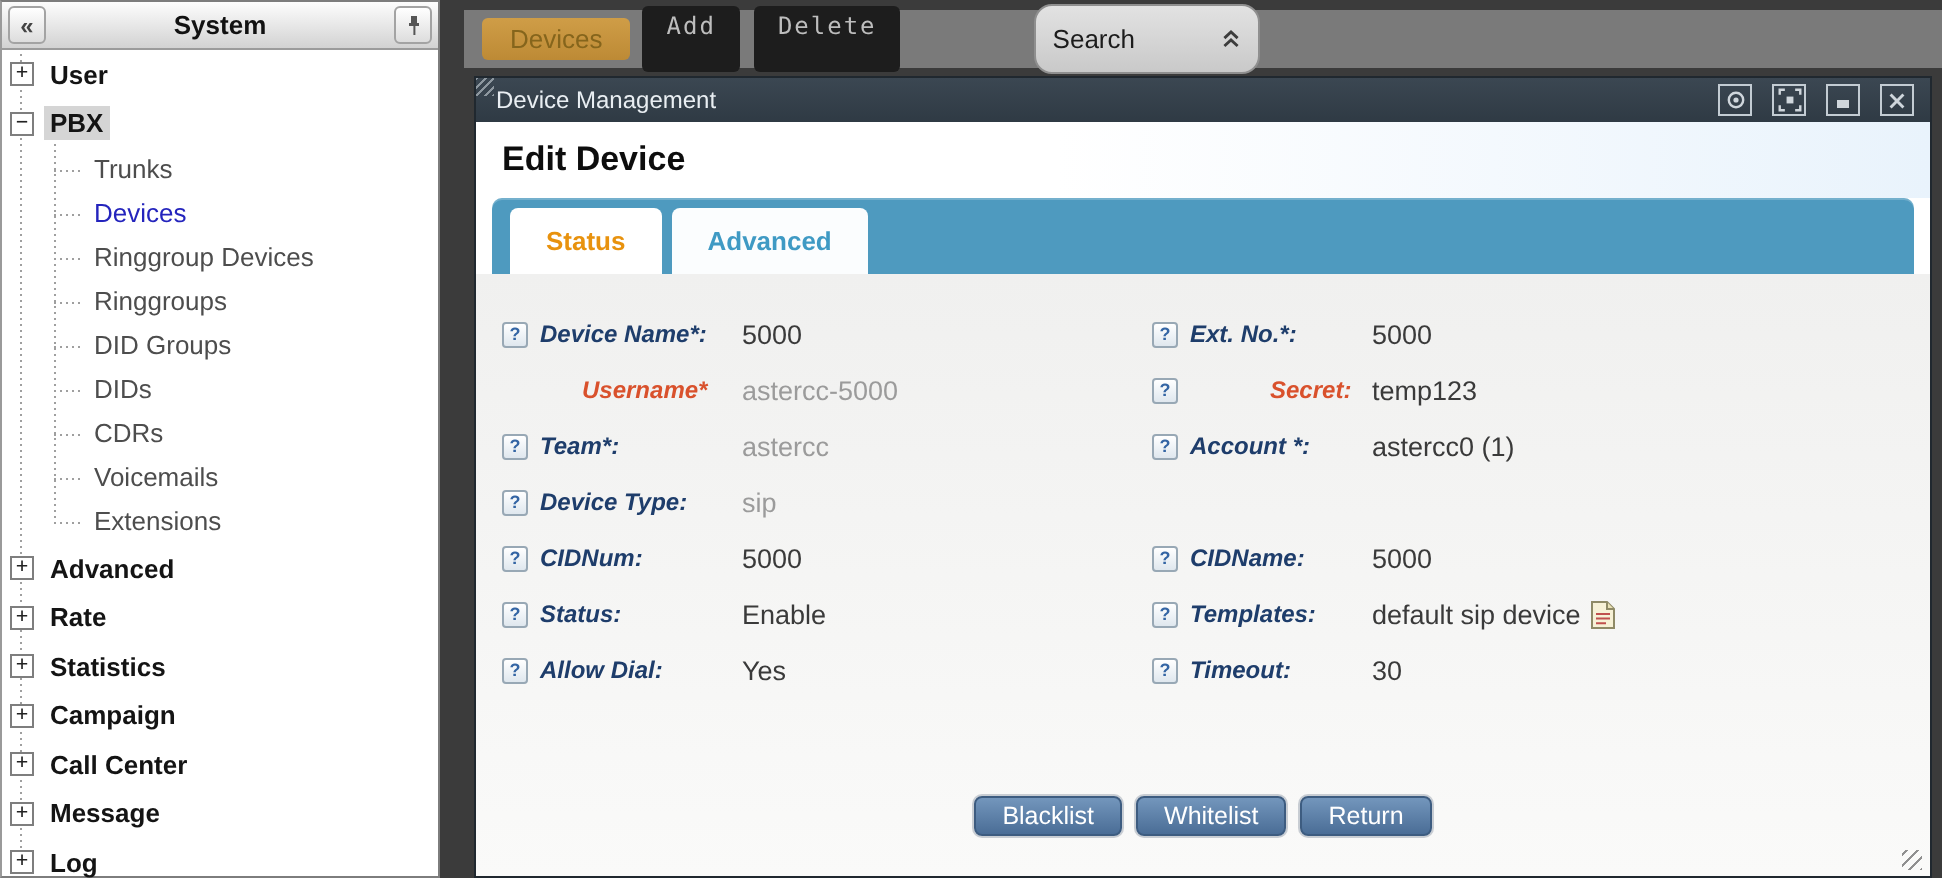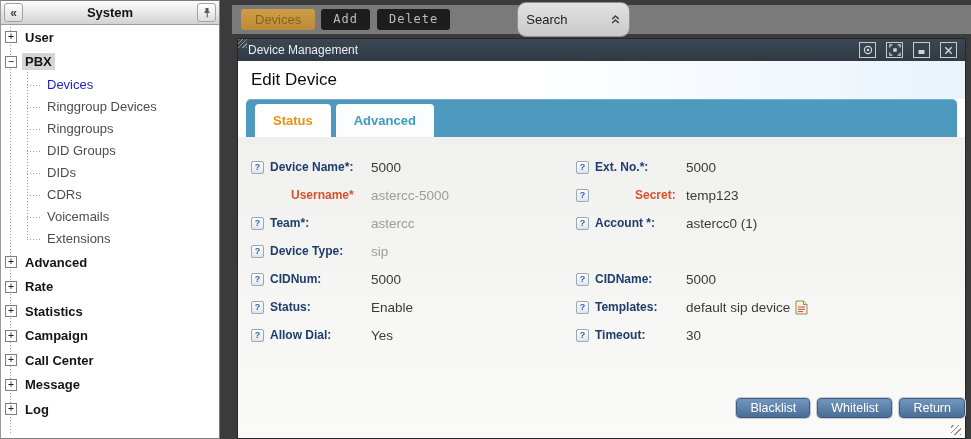--- a/index.html
+++ b/index.html
@@ -66,21 +66,21 @@
   .toolbar {
     position:absolute; left:232px; right:0; top:5px; height:29px;
     background:#7a7a7a; display:flex; align-items:center; padding-left:9px;
   }
   .tb-devices {
     height:21px; padding:0 14px; background:linear-gradient(#cf9d47,#bd8a35);
     border-radius:3px; color:#85651c; font-size:13px; line-height:21px;
     cursor:pointer; margin-right:6px;
   }
   .tb-btn {
-    height:21px; padding:0 12px; background:#1d1d1d; border-radius:3px;
+    height:33px; padding:0 12px; background:#1d1d1d; border-radius:3px;
     color:#bdbdbd; font-family:"DejaVu Sans Mono", monospace; font-size:12px;
     line-height:21px; letter-spacing:1px; cursor:pointer; margin-right:7px;
   }
   .tb-search {
     width:113px; height:35px; margin-left:60px;
     background:linear-gradient(#e2e2e2,#c9c9c9);
     border:1px solid #8f8f8f; border-radius:9px;
     display:flex; align-items:center; padding:0 8px; cursor:pointer;
   }
   .tb-search span { flex:1; font-size:13px; color:#1c1c1c; }
@@ -103,21 +103,21 @@
     width:17px; height:16px; border:1px solid #c3ccd3; margin-left:10px;
     display:flex; align-items:center; justify-content:center; cursor:pointer;
   }
   .win-tool svg { display:block; }
 
   .win-body { position:absolute; top:22px; left:0; right:0; bottom:0; background:#fff; }
   .heading-bar {
     height:38px; background:linear-gradient(to right,#ffffff 40%,#e9f3fc);
     display:flex; align-items:center; padding-left:13px;
   }
-  .heading-bar h1 { font-size:17px; font-weight:normal; color:#0d0d0d; }
+  .heading-bar h1 { font-size:17px; font-weight:bold; color:#0d0d0d; }
 
   .tabband {
     position:absolute; left:8px; right:8px; top:38px; height:38px;
     background:#4e9abf; border-radius:5px 5px 0 0;
     box-shadow:inset 0 1px 0 rgba(255,255,255,.22);
     display:flex; align-items:flex-end; padding-left:9px;
   }
   .tab {
     height:33px; padding:0 18px; border-radius:4px 4px 0 0;
     font-size:13px; font-weight:bold; line-height:33px; cursor:pointer;
@@ -134,31 +134,31 @@
   .fcol.right { left:338px; width:385px; }
   .frow { position:relative; height:28px; display:flex; align-items:center; }
   .frow.spacer { visibility:hidden; }
   .help {
     width:13px; height:13px; flex:0 0 auto; margin-right:6px;
     background:linear-gradient(#ffffff,#dfe7ee);
     border:1px solid #98a8b5; border-radius:2px;
     font-size:9px; font-weight:bold; color:#3465a4;
     text-align:center; line-height:11px; cursor:pointer;
   }
-  .flabel { font-size:12px; font-weight:bold; color:#1e3d6b; }
+  .flabel { font-size:12px; font-weight:bold; color:#1e3d6b;font-style:italic; }
   .flabel.req { color:#d9512c;margin-left:40px; }
   .fval { position:absolute; font-size:13.5px; color:#3a3a3a; display:flex; align-items:center; gap:5px; }
   .fcol.left .fval { left:120px; }
   .fcol.right .fval { left:110px; }
   .fval.muted { color:#9b9b9b; }
   .doc-icon { display:inline-block; cursor:pointer; }
 
   .actions {
     position:absolute; left:0; right:0; top:261px;
-    display:flex; justify-content:flex-end; gap:7px;
+    display:flex; justify-content:center; gap:7px;
   }
   .abtn {
     height:20px; padding:0 13px; border:1px solid #3d5c80; border-radius:4px;
     background:linear-gradient(#7396bc,#4a6d96);
     box-shadow:0 0 0 1px #c8cdd3;
     color:#ffffff; font-size:12.5px; line-height:18px; cursor:pointer;
   }
   .win-resize {
     position:absolute; right:4px; bottom:3px; width:10px; height:10px;
     background:repeating-linear-gradient(315deg,#909090 0 1px,transparent 1px 4px);
@@ -184,20 +184,21 @@
   <div class="tree">
     <div class="t-row">
       <span class="expander">+</span>
       <span class="t-label">User</span>
     </div>
     <div class="t-row">
       <span class="expander">−</span>
       <span class="t-label selected">PBX</span>
     </div>
     <div class="t-children">
+      <div class="c-row">Trunks</div>
       <div class="c-row active">Devices</div>
       <div class="c-row">Ringgroup Devices</div>
       <div class="c-row">Ringgroups</div>
       <div class="c-row">DID Groups</div>
       <div class="c-row">DIDs</div>
       <div class="c-row">CDRs</div>
       <div class="c-row">Voicemails</div>
       <div class="c-row">Extensions</div>
     </div>
     <div class="t-row">

